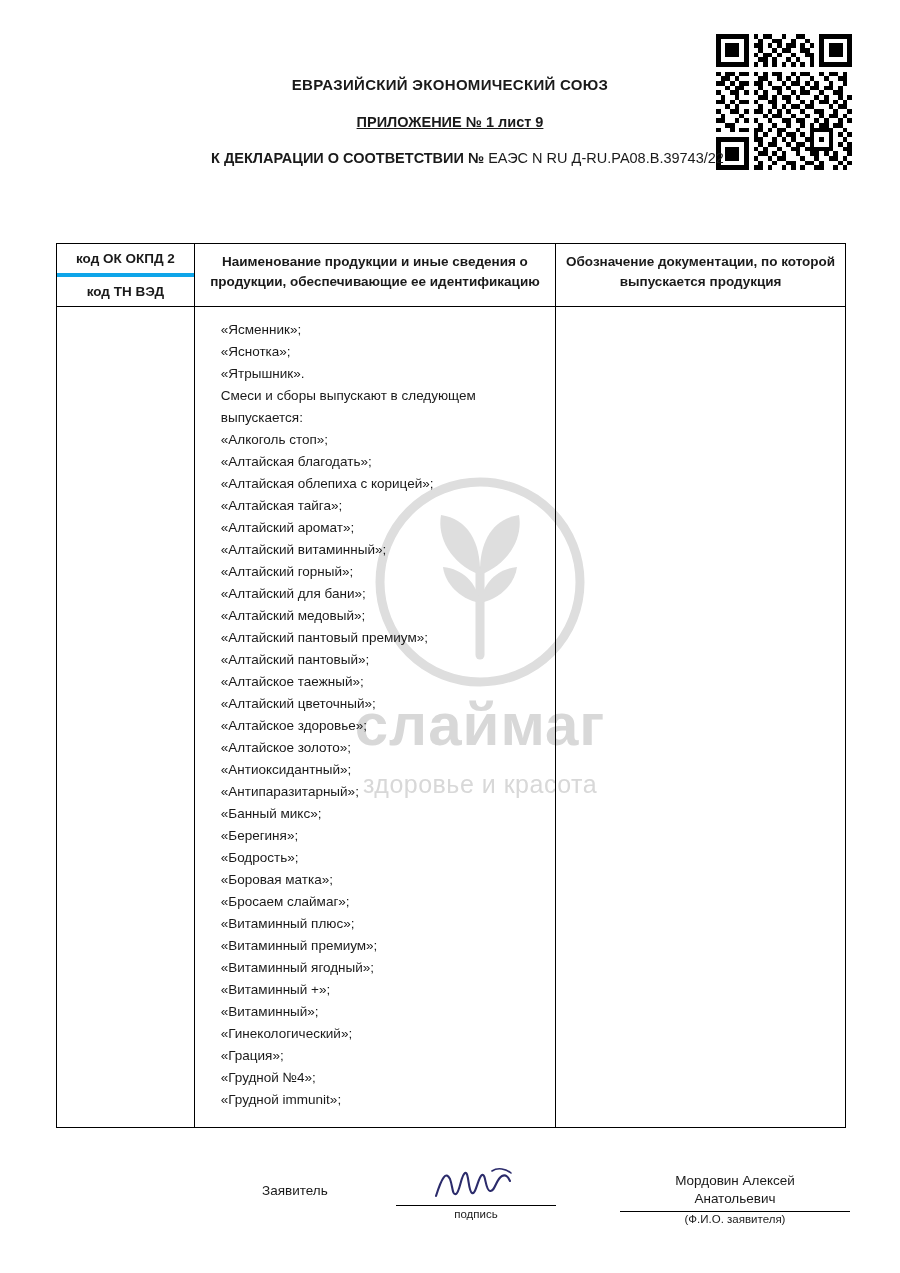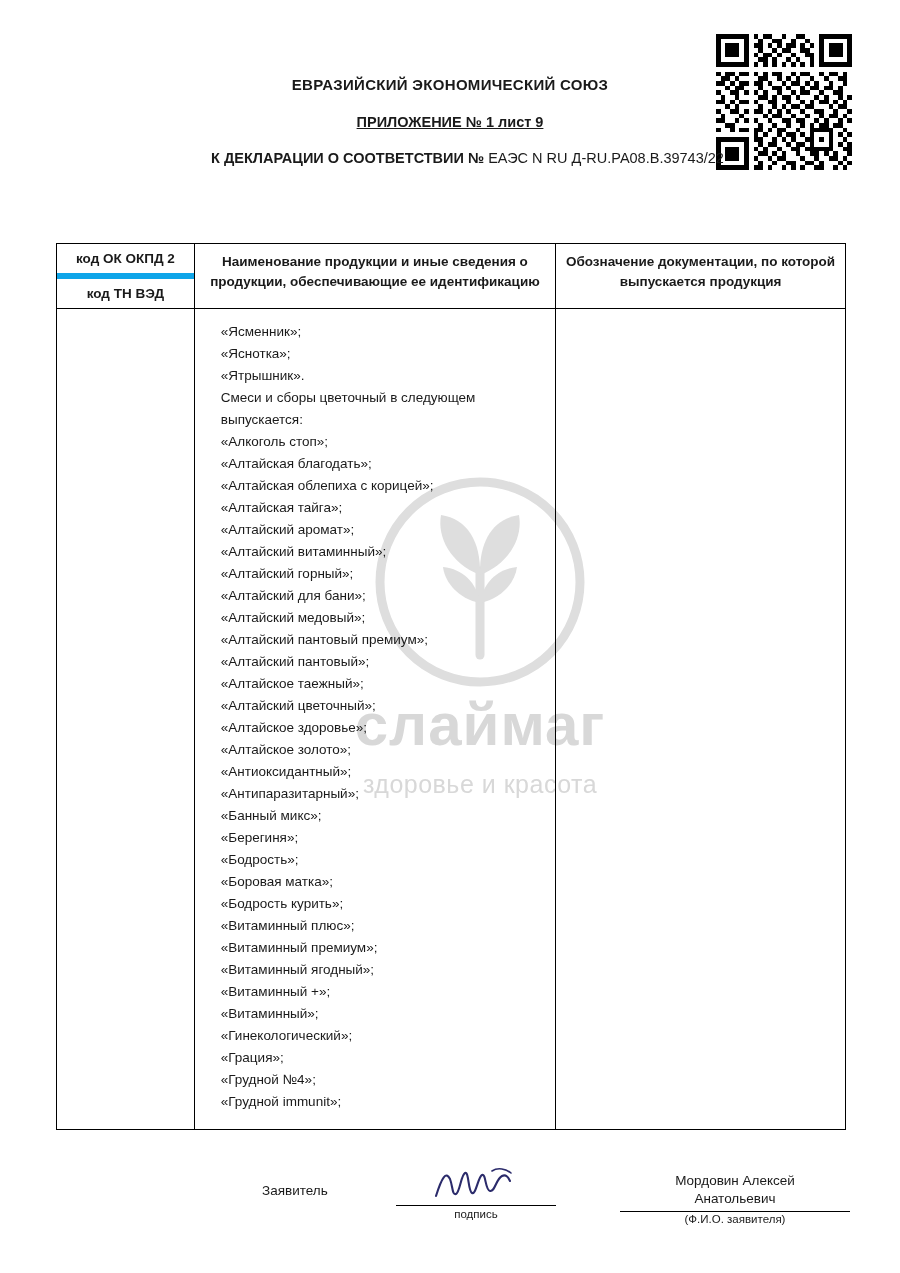--- a/index.html
+++ b/index.html
@@ -125,21 +125,21 @@
     text-align: center;
     padding: 8px 8px;
     line-height: 1.45;
   }
   .hdr-a-top, .hdr-a-bot {
     font-size: 13.5px;
     font-weight: bold;
     text-align: center;
     padding: 7px 4px;
   }
-  .hdr-a-top { border-bottom: 6px solid #0ea5e9; }
+  .hdr-a-top { border-bottom: 4px solid #0ea5e9; }
 
   .body-cell {
     padding: 10px 0 8px 0;
     height: 800px;
   }
   .body-b {
     padding: 12px 10px 8px 26px;
     font-size: 13.5px;
     line-height: 1.63;
   }
@@ -498,21 +498,21 @@
       </td>
       <td class="col-b hdr-cell">Наименование продукции и иные сведения о продукции, обеспечивающие ее идентификацию</td>
       <td class="col-c hdr-cell">Обозначение документации, по которой выпускается продукция</td>
     </tr>
     <tr>
       <td class="col-a body-cell"></td>
       <td class="col-b body-cell body-b">
         <div>«Ясменник»;</div>
         <div>«Яснотка»;</div>
         <div>«Ятрышник».</div>
-        <div>Смеси и сборы цветочный в следующем</div>
+        <div>Смеси и сборы выпускают в следующем</div>
         <div>выпускается:</div>
         <div>«Алкоголь стоп»;</div>
         <div>«Алтайская благодать»;</div>
         <div>«Алтайская облепиха с корицей»;</div>
         <div>«Алтайская тайга»;</div>
         <div>«Алтайский аромат»;</div>
         <div>«Алтайский витаминный»;</div>
         <div>«Алтайский горный»;</div>
         <div>«Алтайский для бани»;</div>
         <div>«Алтайский медовый»;</div>
@@ -521,21 +521,21 @@
         <div>«Алтайское таежный»;</div>
         <div>«Алтайский цветочный»;</div>
         <div>«Алтайское здоровье»;</div>
         <div>«Алтайское золото»;</div>
         <div>«Антиоксидантный»;</div>
         <div>«Антипаразитарный»;</div>
         <div>«Банный микс»;</div>
         <div>«Берегиня»;</div>
         <div>«Бодрость»;</div>
         <div>«Боровая матка»;</div>
-        <div>«Бодрость курить»;</div>
+        <div>«Бросаем слаймаг»;</div>
         <div>«Витаминный плюс»;</div>
         <div>«Витаминный премиум»;</div>
         <div>«Витаминный ягодный»;</div>
         <div>«Витаминный +»;</div>
         <div>«Витаминный»;</div>
         <div>«Гинекологический»;</div>
         <div>«Грация»;</div>
         <div>«Грудной №4»;</div>
         <div>«Грудной immunit»;</div>
       </td>

